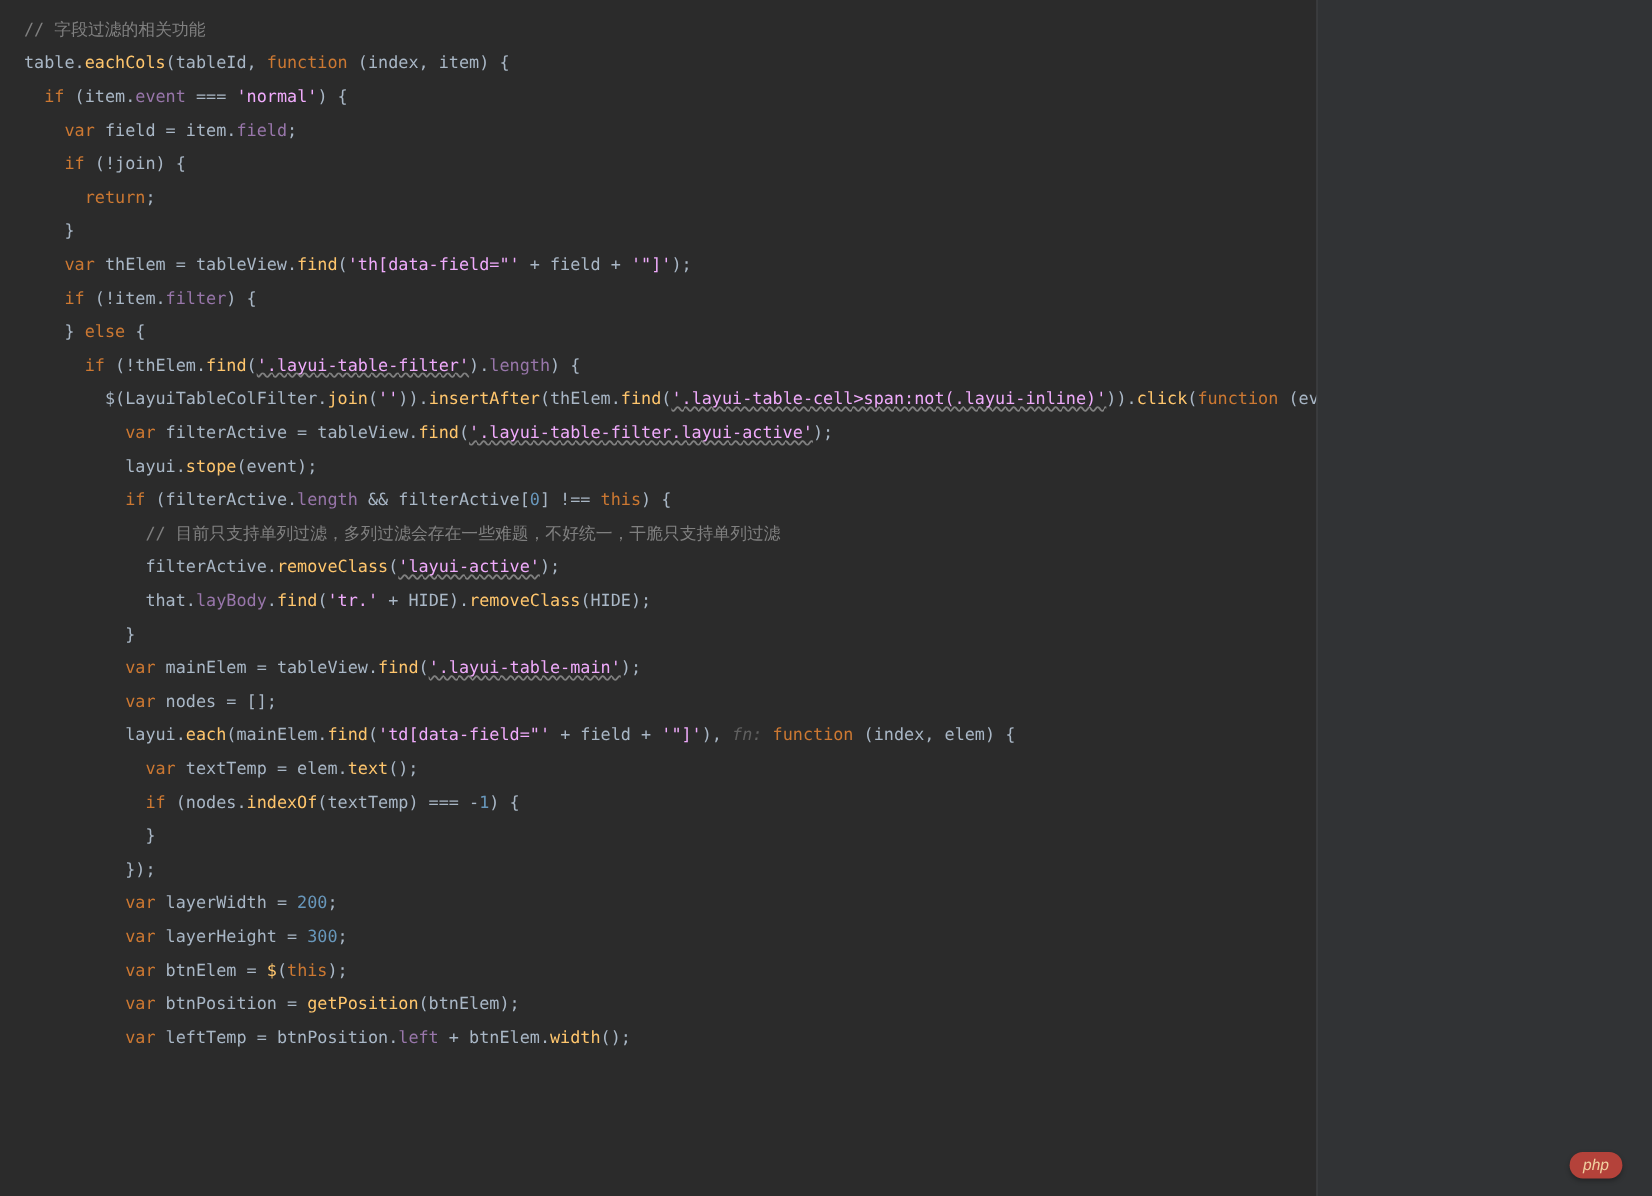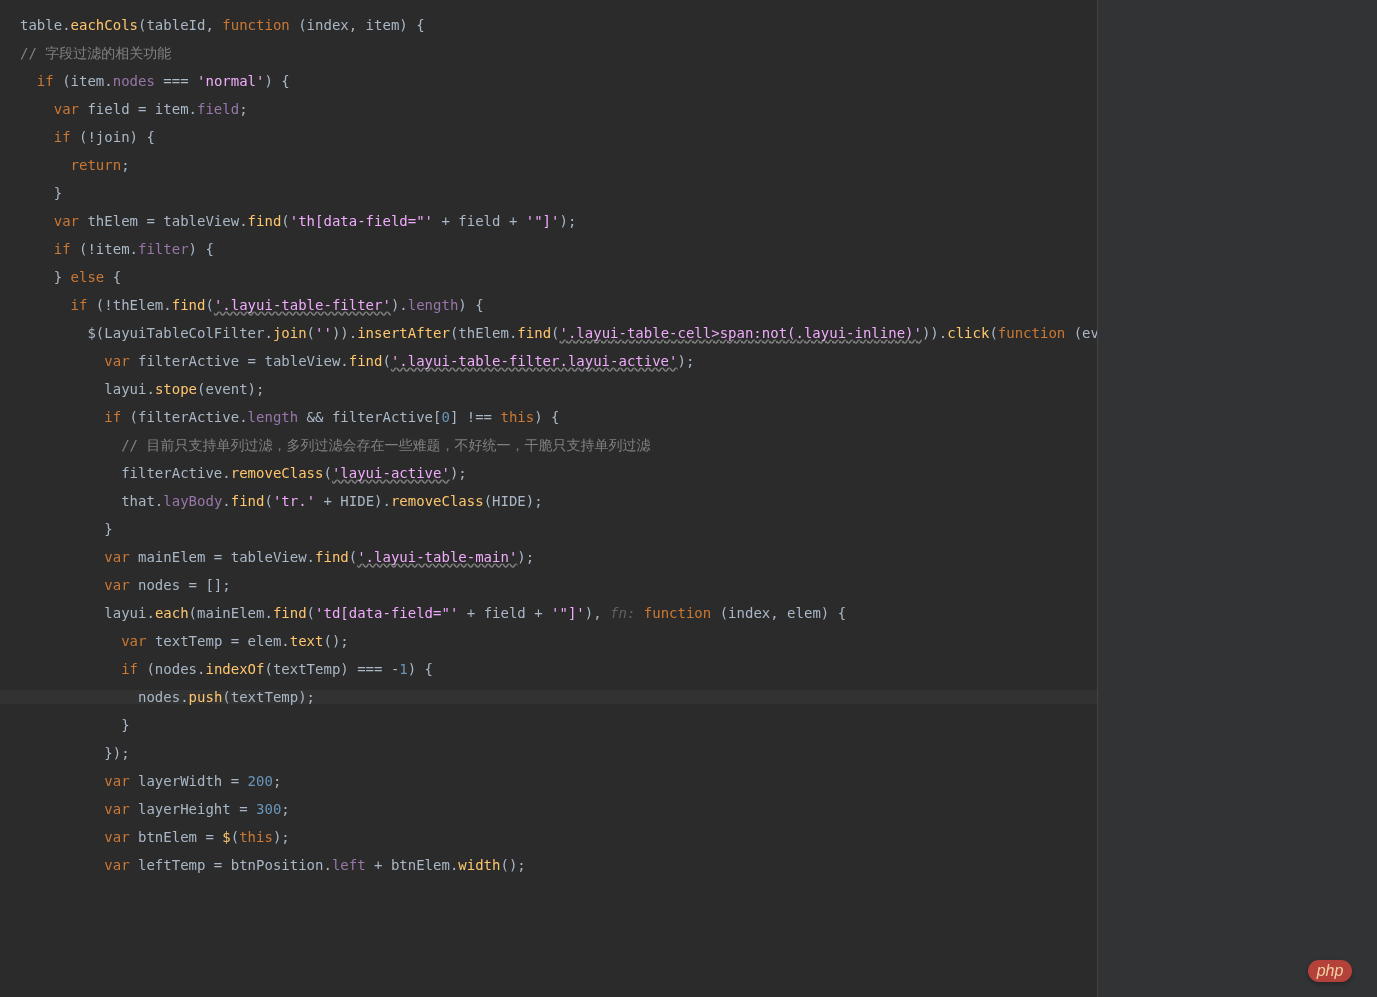--- a/index.html
+++ b/index.html
@@ -48,35 +48,35 @@
     .c-hint { color: #606060; font-style: italic; }
     .logo {
       position: absolute;
       bottom: 15px;
       right: 25px;
       width: 44px;
       height: 22px;
       background: #b4423a;
       border-radius: 11px;
       color: #f0d0a0;
-      font-size: 16px;
+      font-size: 13px;
       font-family: sans-serif;
       text-align: center;
       line-height: 22px;
       font-style: italic;
       box-shadow: 0 2px 4px rgba(0,0,0,0.3);
     }
   </style>
 </head>
 <body>
 
 <div class="editor">
+<div class="line"><span class="c-comment">// 字段过滤的相关功能</span></div>
 <div class="line"><span>table.</span><span class="c-function">eachCols</span><span>(tableId, </span><span class="c-keyword">function</span><span> (index, item) {</span></div>
-<div class="line"><span class="c-comment">// 字段过滤的相关功能</span></div>
-<div class="line">  <span class="c-keyword">if</span><span> (item.</span><span class="c-property">nodes</span><span> === </span><span class="c-string">'normal'</span><span>) {</span></div>
+<div class="line">  <span class="c-keyword">if</span><span> (item.</span><span class="c-property">event</span><span> === </span><span class="c-string">'normal'</span><span>) {</span></div>
 <div class="line">    <span class="c-keyword">var </span><span>field = item.</span><span class="c-property">field</span><span>;</span></div>
 <div class="line">    <span class="c-keyword">if</span><span> (!join) {</span></div>
 <div class="line">      <span class="c-keyword">return</span><span>;</span></div>
 <div class="line">    <span>}</span></div>
 <div class="line">    <span class="c-keyword">var </span><span>thElem = tableView.</span><span class="c-function">find</span><span>(</span><span class="c-string">'th[data-field="'</span><span> + field + </span><span class="c-string">'"]'</span><span>);</span></div>
 <div class="line">    <span class="c-keyword">if</span><span> (!item.</span><span class="c-property">filter</span><span>) {</span></div>
 <div class="line">    <span>} </span><span class="c-keyword">else</span><span> {</span></div>
 <div class="line">      <span class="c-keyword">if</span><span> (!thElem.</span><span class="c-function">find</span><span>(</span><span class="c-string c-underline">'.layui-table-filter'</span><span>).</span><span class="c-property">length</span><span>) {</span></div>
 <div class="line">        <span>$(LayuiTableColFilter.</span><span class="c-function">join</span><span>(</span><span class="c-string">''</span><span>)).</span><span class="c-function">insertAfter</span><span>(thElem.</span><span class="c-function">find</span><span>(</span><span class="c-string c-underline">'.layui-table-cell&gt;span:not(.layui-inline)'</span><span>)).</span><span class="c-function">click</span><span>(</span><span class="c-keyword">function</span><span> (event) {</span></div>
 <div class="line">          <span class="c-keyword">var </span><span>filterActive = tableView.</span><span class="c-function">find</span><span>(</span><span class="c-string c-underline">'.layui-table-filter.layui-active'</span><span>);</span></div>
@@ -84,26 +84,26 @@
 <div class="line">          <span class="c-keyword">if</span><span> (filterActive.</span><span class="c-property">length</span><span> &amp;&amp; filterActive[</span><span class="c-number">0</span><span>] !== </span><span class="c-keyword">this</span><span>) {</span></div>
 <div class="line">            <span class="c-comment">// 目前只支持单列过滤，多列过滤会存在一些难题，不好统一，干脆只支持单列过滤</span></div>
 <div class="line">            <span>filterActive.</span><span class="c-function">removeClass</span><span>(</span><span class="c-string c-underline">'layui-active'</span><span>);</span></div>
 <div class="line">            <span>that.</span><span class="c-property">layBody</span><span>.</span><span class="c-function">find</span><span>(</span><span class="c-string">'tr.'</span><span> + HIDE).</span><span class="c-function">removeClass</span><span>(HIDE);</span></div>
 <div class="line">          <span>}</span></div>
 <div class="line">          <span class="c-keyword">var </span><span>mainElem = tableView.</span><span class="c-function">find</span><span>(</span><span class="c-string c-underline">'.layui-table-main'</span><span>);</span></div>
 <div class="line">          <span class="c-keyword">var </span><span>nodes = [];</span></div>
 <div class="line">          <span>layui.</span><span class="c-function">each</span><span>(mainElem.</span><span class="c-function">find</span><span>(</span><span class="c-string">'td[data-field="'</span><span> + field + </span><span class="c-string">'"]'</span><span>), </span><span class="c-hint">fn: </span><span class="c-keyword">function</span><span> (index, elem) {</span></div>
 <div class="line">            <span class="c-keyword">var </span><span>textTemp = elem.</span><span class="c-function">text</span><span>();</span></div>
 <div class="line">            <span class="c-keyword">if</span><span> (nodes.</span><span class="c-function">indexOf</span><span>(textTemp) === -</span><span class="c-number">1</span><span>) {</span></div>
-<div class="line line-highlight">              <span>nodes.</span><span class="c-function">push</span><span>(textTemp);</span></div>
 <div class="line">            <span>}</span></div>
 <div class="line">          <span>});</span></div>
 <div class="line">          <span class="c-keyword">var </span><span>layerWidth = </span><span class="c-number">200</span><span>;</span></div>
 <div class="line">          <span class="c-keyword">var </span><span>layerHeight = </span><span class="c-number">300</span><span>;</span></div>
 <div class="line">          <span class="c-keyword">var </span><span>btnElem = </span><span class="c-function">$</span><span>(</span><span class="c-keyword">this</span><span>);</span></div>
+<div class="line">          <span class="c-keyword">var </span><span>btnPosition = </span><span class="c-function">getPosition</span><span>(btnElem);</span></div>
 <div class="line">          <span class="c-keyword">var </span><span>leftTemp = btnPosition.</span><span class="c-property">left</span><span> + btnElem.</span><span class="c-function">width</span><span>();</span></div>
 
 
 
 
 
 
 
 
 

